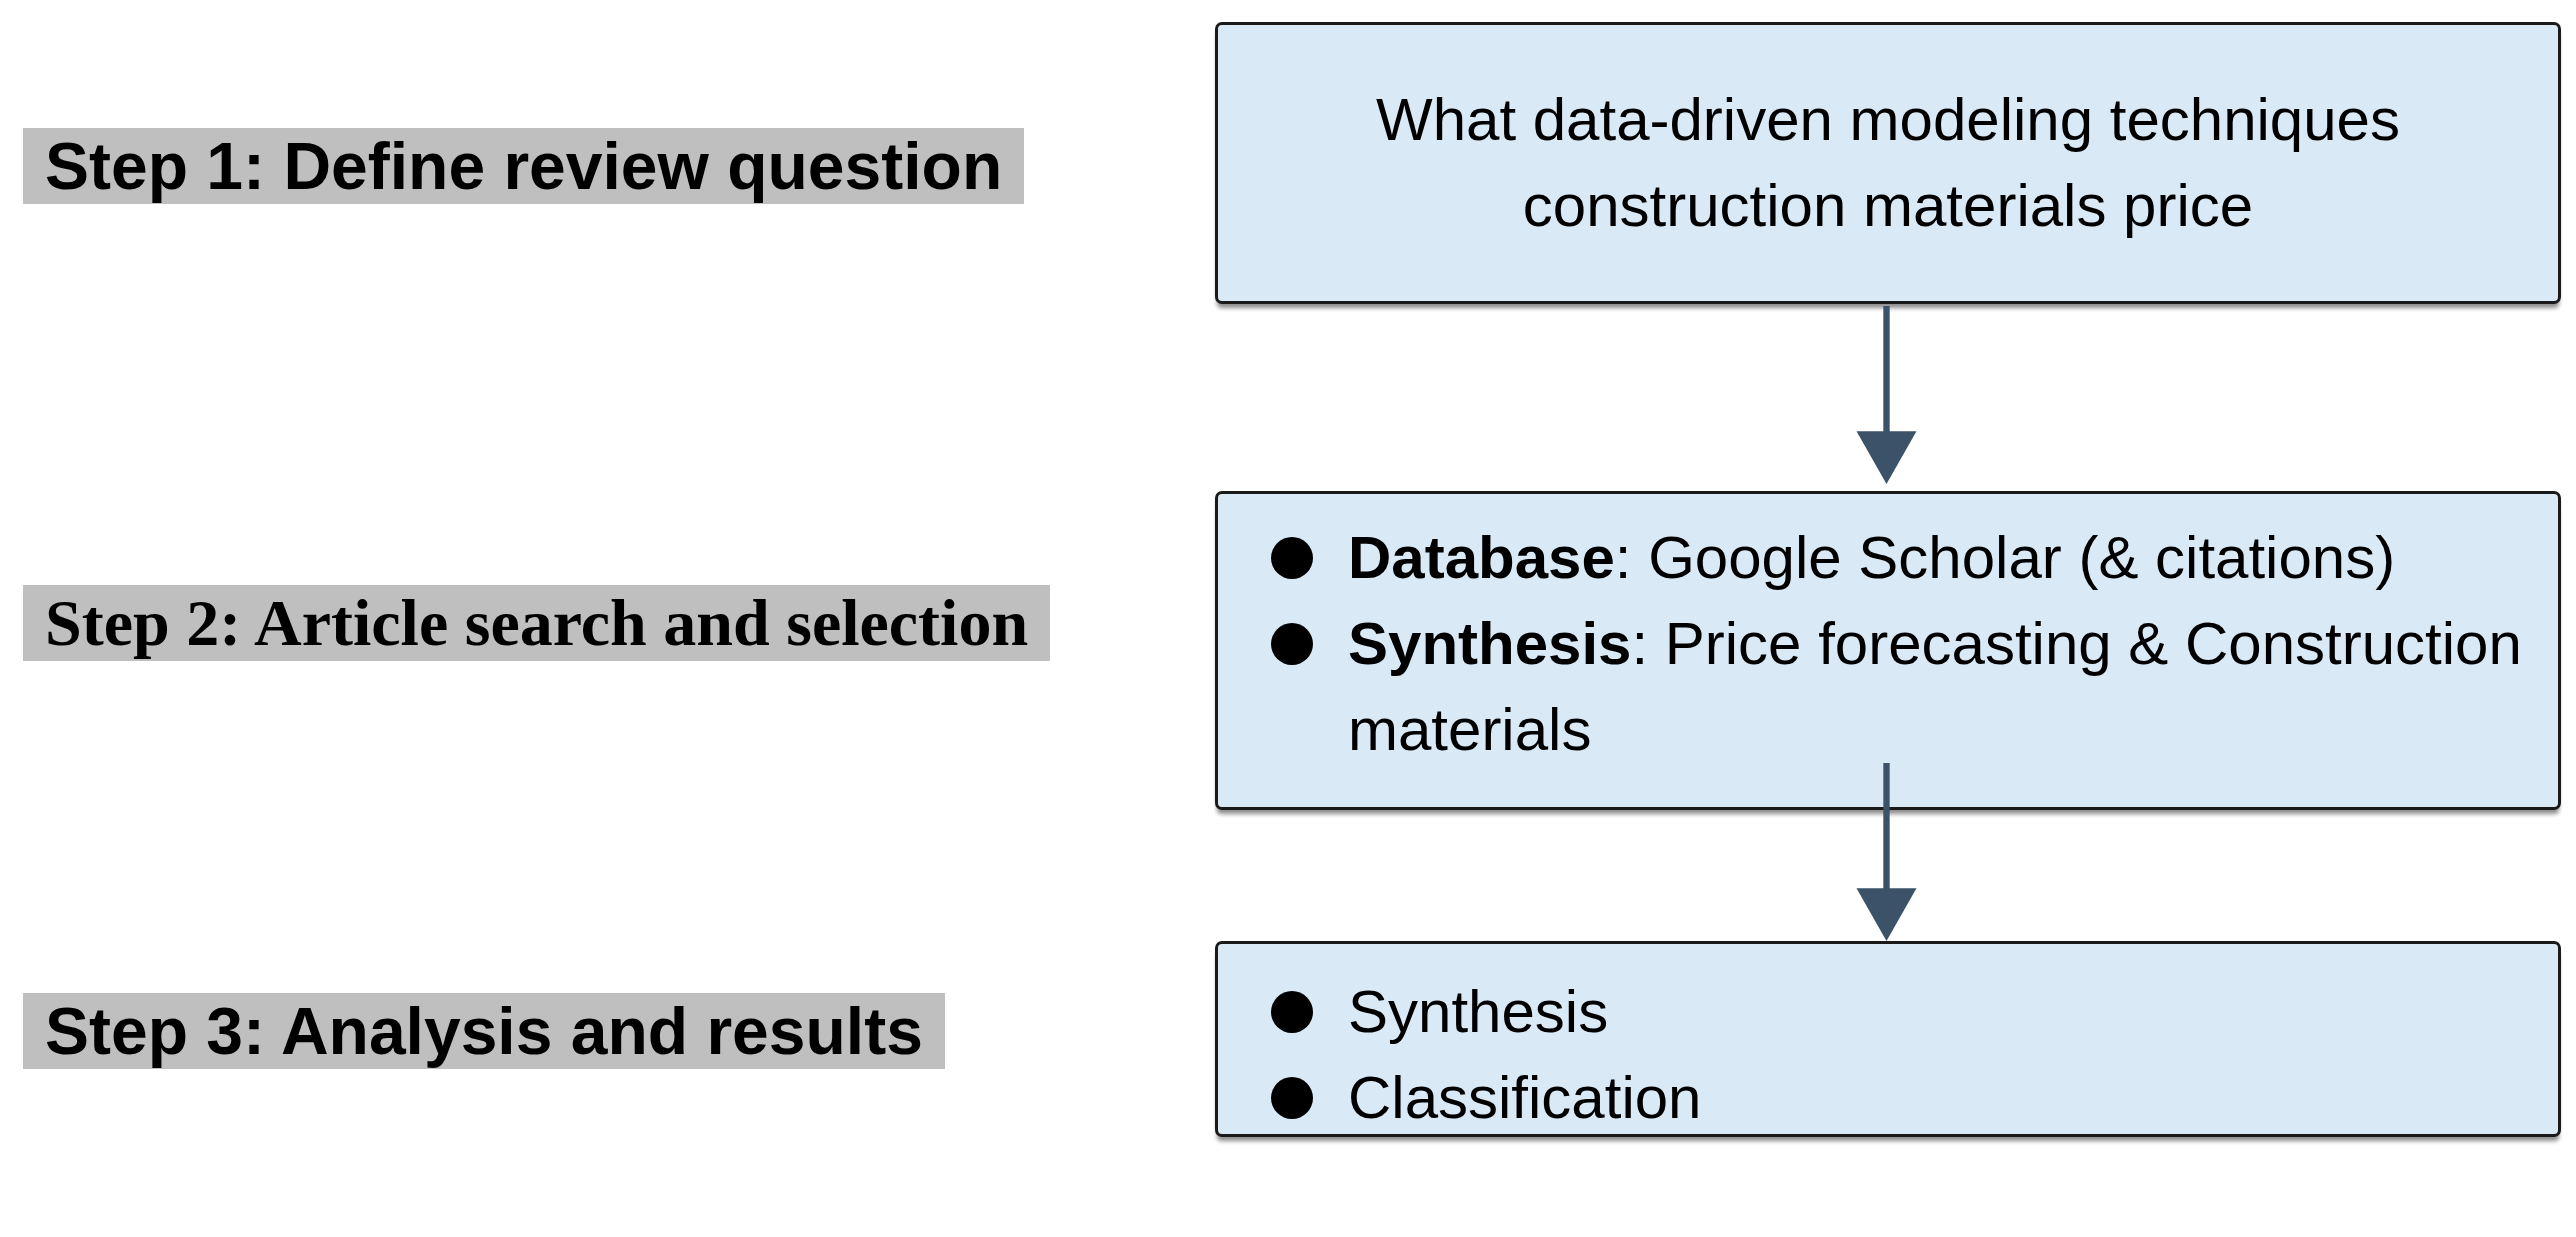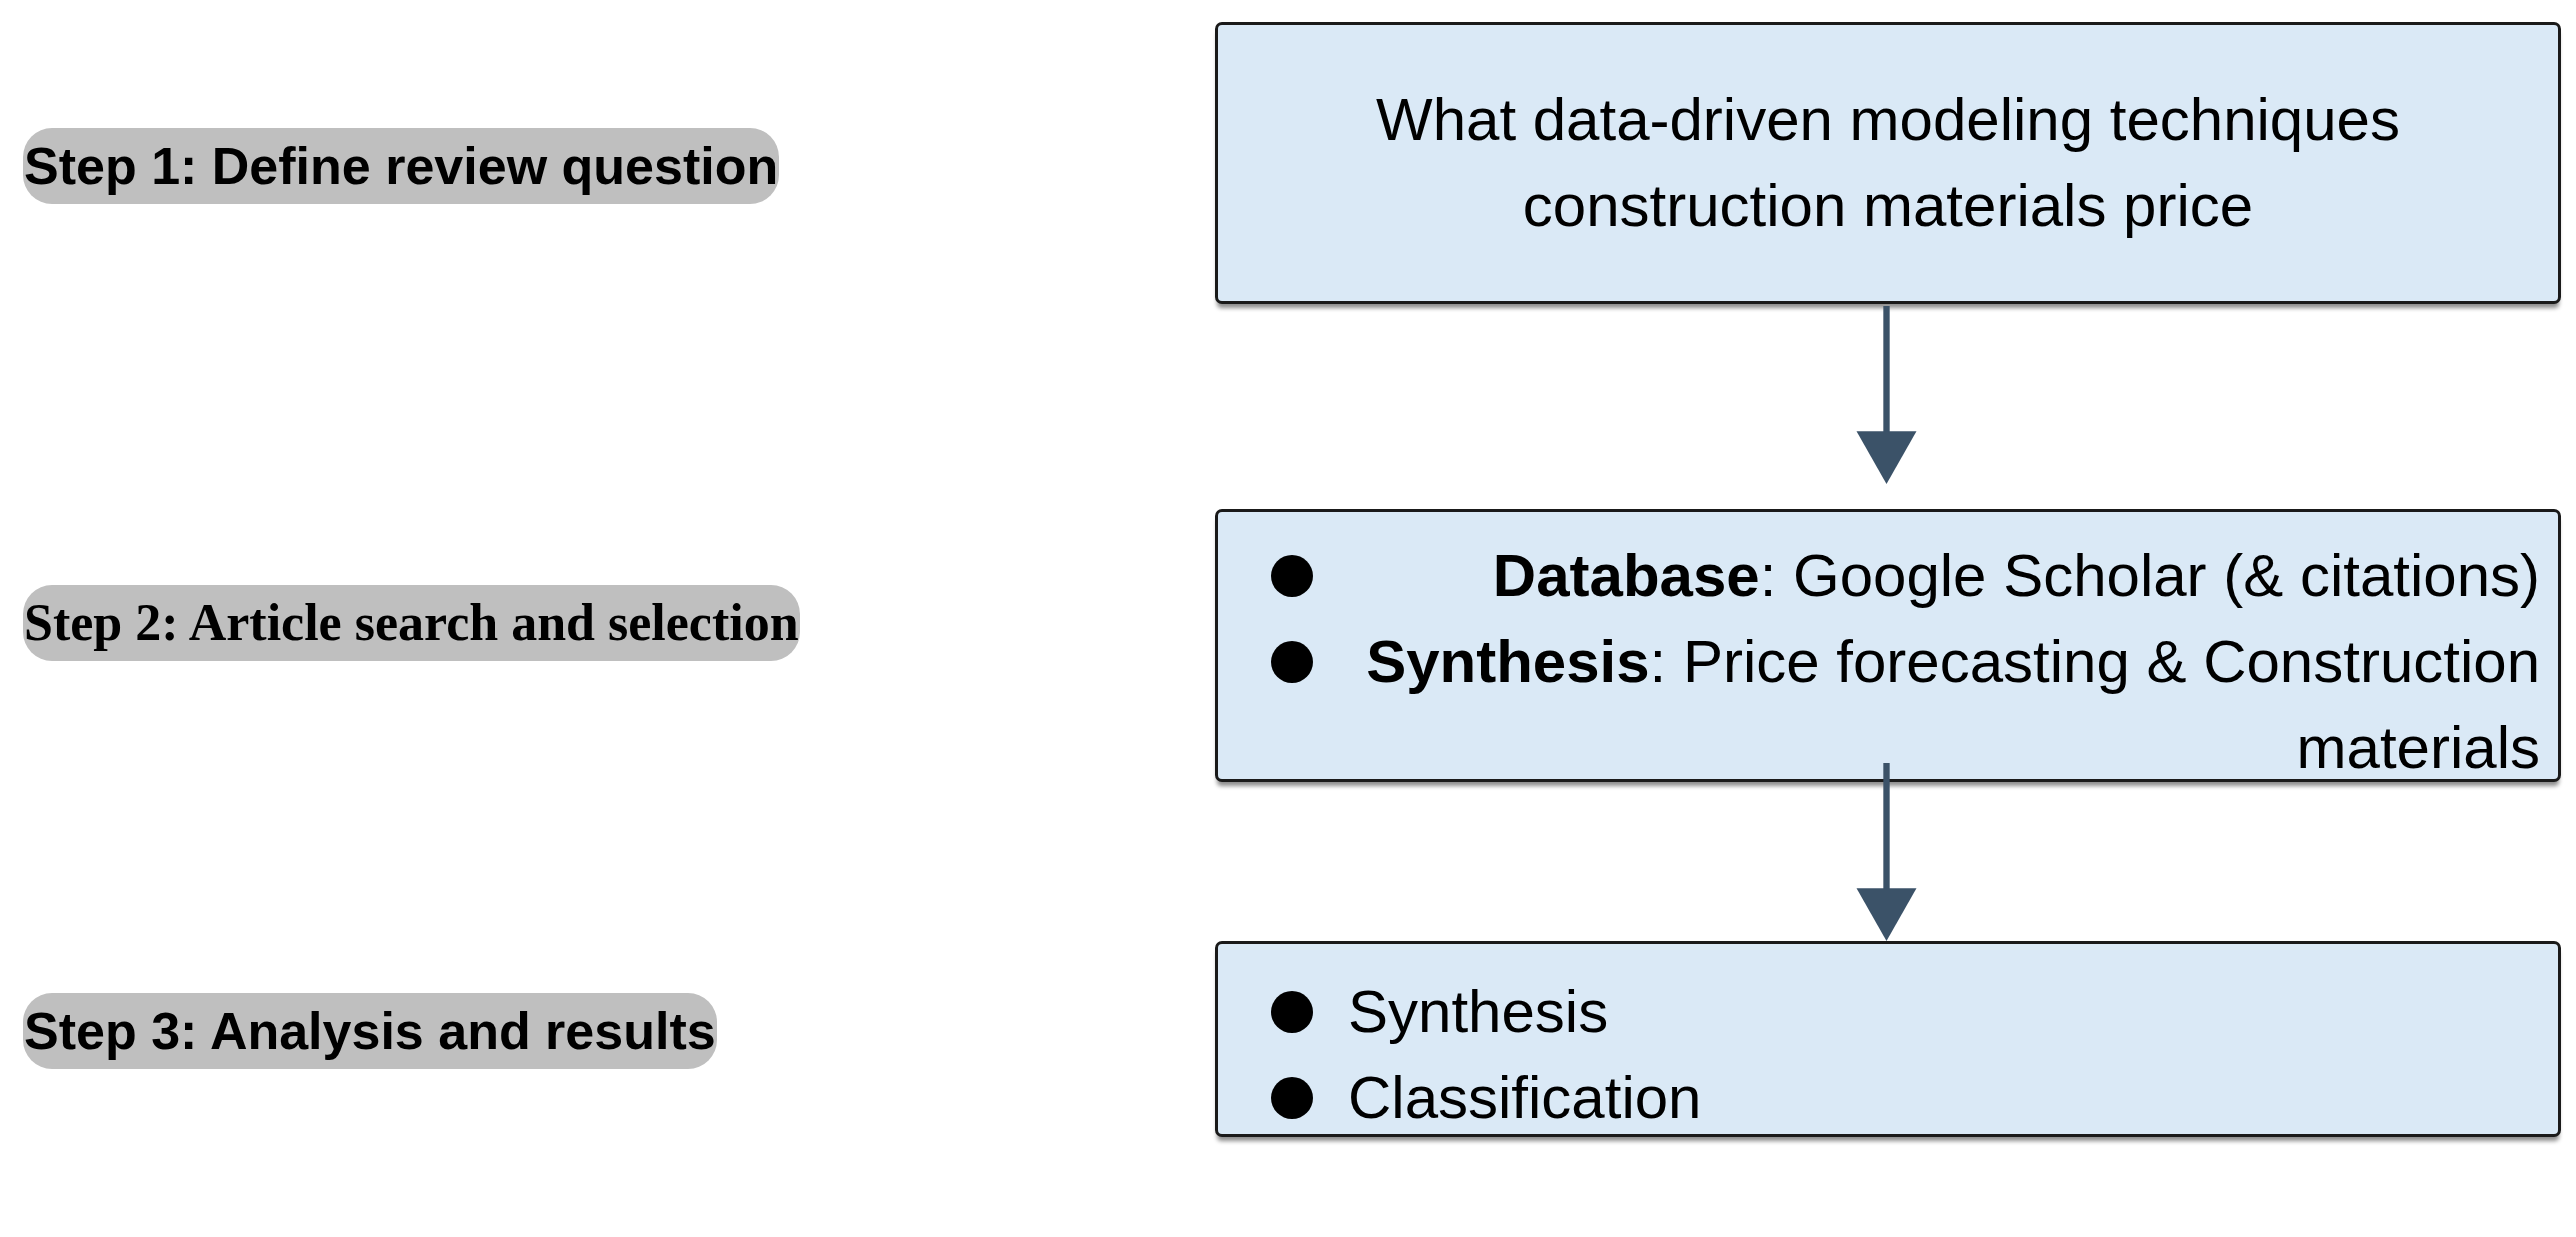--- a/index.html
+++ b/index.html
@@ -19,25 +19,24 @@
     background: var(--bg);
     font-family: "Liberation Sans", sans-serif;
     color: var(--text);
     overflow: hidden;
   }
   .step-label {
     position: absolute;
     left: 23px;
     background: var(--highlight);
     font-weight: bold;
-    font-size: 52px;
+    font-size: 66px;
     line-height: 76px;
-    padding: 0 1px;
+    padding: 0 22px;
     white-space: nowrap;
-    border-radius: 29px;
   }
   #step1 { top: 128px; }
   #step2 { top: 585px; font-family: Liberation Serif, serif; }
   #step3 { top: 993px; }
 
   .box {
     position: absolute;
     left: 1215px;
     width: 1346px;
     background: var(--box-fill);
@@ -48,21 +47,21 @@
     line-height: 86px;
   }
   #box1 {
     top: 22px;
     height: 282px;
     display: flex;
     flex-direction: column;
     justify-content: center;
     text-align: center;
   }
-  #box2 { top: 509px; height: 273px; padding: 21px 18px 0 53px; text-align: right; }
+  #box2 { top: 491px; height: 319px; padding: 21px 18px 0 53px; }
   #box3 { top: 941px; height: 196px; padding: 24.6px 18px 0 53px; }
 
   ul.bullets {
     list-style: none;
     margin: 0;
     padding: 0;
   }
   ul.bullets li { display: flex; align-items: flex-start; }
   .bullet {
     flex: none;

